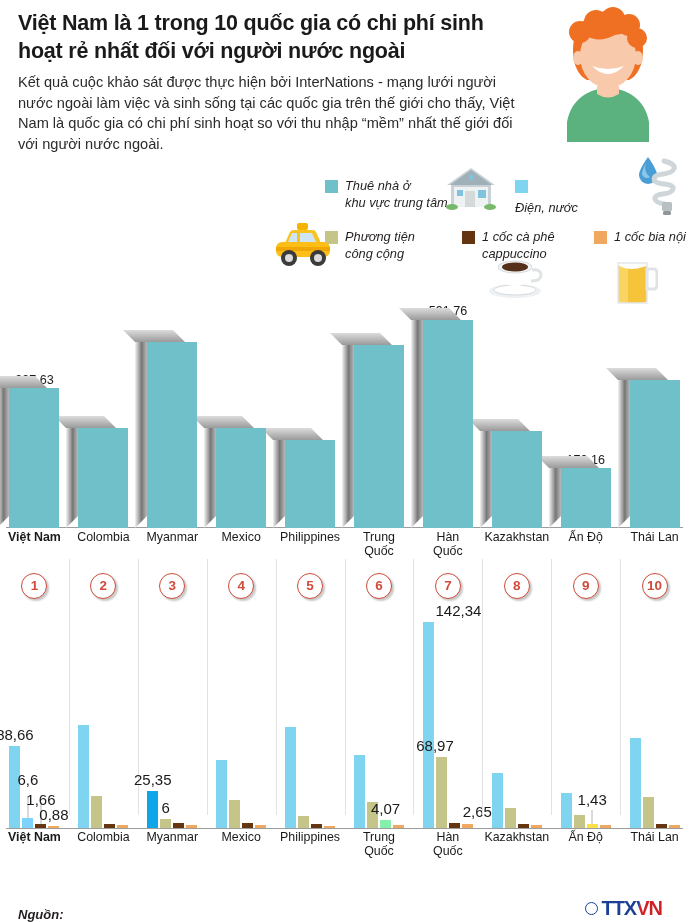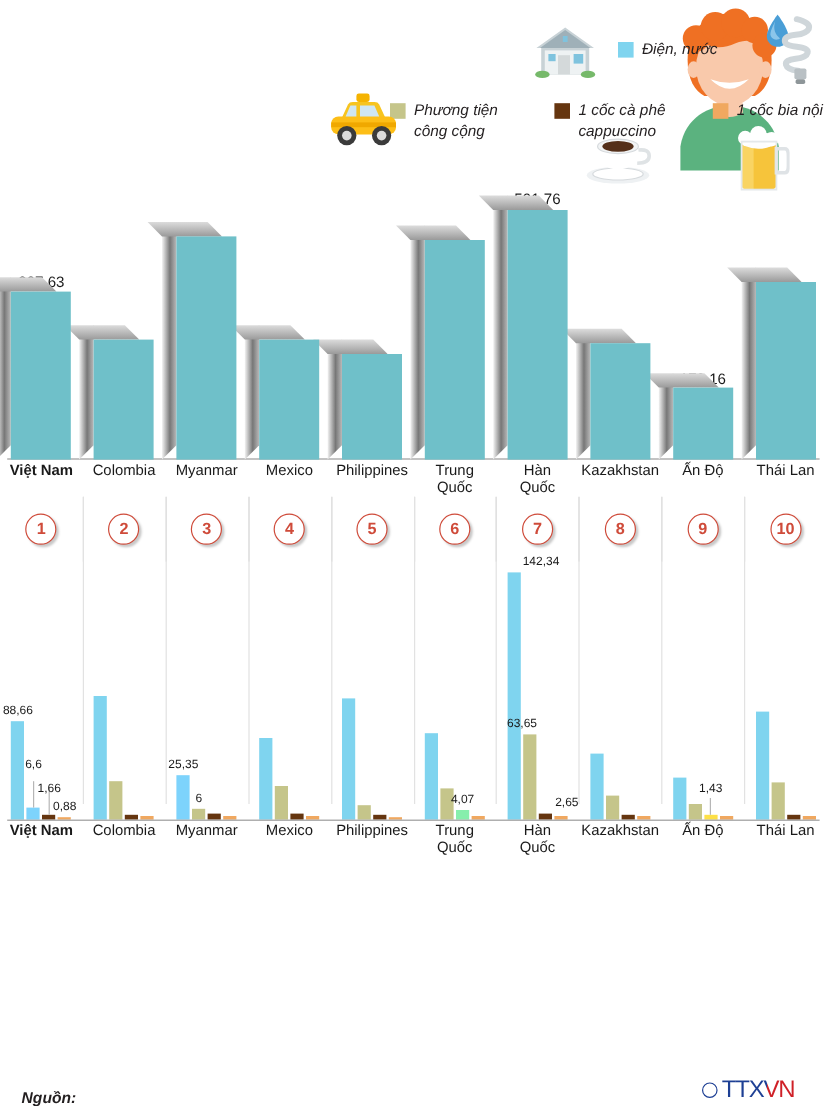--- a/index.html
+++ b/index.html
@@ -32,21 +32,21 @@
     position: absolute; left: 18px; top: 6px; width: 300px;
   }
   .chart-title .t1 { font-size: 14.5px; font-weight: bold; line-height: 1.34; }
   .chart-title .t2 { font-size: 14px; font-style: italic; margin-top: 3px; }
 
   .leg { position: absolute; display: flex; align-items: flex-start; gap: 7px; }
   .sw { width: 13px; height: 13px; flex: 0 0 13px; margin-top: 2px; }
   .leg-lbl { font-size: 12.8px; font-style: italic; line-height: 1.3; white-space: pre-line; }
 
   .leg-house  { left: 325px; top: 15px; }
-  .leg-util   { left: 515px; top: 15px; }
+  .leg-util   { left: 515px; top: 15px; flex-direction: column; }
   .leg-trans  { left: 325px; top: 66px; }
   .leg-coffee { left: 462px; top: 66px; }
   .leg-beer   { left: 594px; top: 66px; }
 
   .icon-house  { position: absolute; left: 445px; top: 2px;  width: 52px; height: 46px; }
   .icon-util   { position: absolute; left: 638px; top: -8px; width: 40px; height: 62px; }
   .icon-taxi   { position: absolute; left: 272px; top: 58px; width: 62px; height: 48px; }
   .icon-coffee { position: absolute; left: 488px; top: 92px; width: 58px; height: 44px; }
   .icon-beer   { position: absolute; left: 610px; top: 86px; width: 48px; height: 56px; }
 
@@ -94,21 +94,21 @@
   .chart-bot { position: relative; height: 218px; }
   .bot-cells { position: absolute; inset: 0; display: flex; }
   .bcell { flex: 1 1 0; position: relative; display: flex;
            align-items: flex-end; justify-content: center; gap: 2px;
            padding-bottom: 1px; }
   .bcell + .bcell::before {
     content: ""; position: absolute; left: 0; top: -52px; bottom: 14px; width: 1px; background: #e2e2e2;
   }
   .minibar { width: 11px; position: relative; }
   .mlabel { position: absolute; left: 50%; transform: translateX(-50%);
-            bottom: 100%; margin-bottom: 3px; font-size: 10px;
+            bottom: 100%; margin-bottom: 3px; font-size: 15px;
             color: #1a1a1a; white-space: nowrap; }
   .mlabel.up  { margin-bottom: 16px; }
   .mlabel.up2 { margin-bottom: 30px; }
   .leader { position: absolute; left: 50%; width: 1px; background: #b6b6b6;
             bottom: 100%; transform: translateX(-50%); }
   .axis-bot { position: absolute; left: 6px; right: 6px; bottom: 0; height: 1px; background: #9c9c9c; }
 
   .names-bot { display: flex; margin-top: 2px; }
   .names-bot > div { flex: 1 1 0; text-align: center; font-size: 12.4px;
                      line-height: 1.12; color: #1a1a1a; white-space: pre-line; }
@@ -116,27 +116,29 @@
 
   
   .footer { position: absolute; left: 18px; bottom: 0px; width: 640px; }
   .src-row { display: flex; gap: 9px; align-items: baseline; margin-top: 36px; }
   .src-k { font-size: 13px; font-weight: bold; font-style: italic; }
   .src-v { font-size: 12.4px; font-style: italic; line-height: 1.35; }
   .logo { position: absolute; right: -4px; bottom: 2px; display: flex;
           align-items: center; gap: 3px; }
   .logo-c { width: 13px; height: 13px; border-radius: 50%;
             border: 1.6px solid #1d3f94; }
-  .logo-t { font-size: 20px; font-weight: normal; letter-spacing: -1px;
+  .logo-t { font-size: 20px; font-weight: bold; letter-spacing: -1px;
             font-family: "Liberation Sans", sans-serif; text-align: center; }
 </style>
 </head>
 <body>
 
 <div class="header">
+  <div class="headline">Việt Nam là 1 trong 10 quốc gia có chi phí sinh hoạt rẻ nhất đối với người nước ngoài</div>
+  <div class="subhead">Kết quả cuộc khảo sát  được thực hiện bởi InterNations -  mạng lưới người nước ngoài làm việc và sinh sống tại các quốc gia trên thế giới cho thấy, Việt Nam là quốc gia có chi phí sinh hoạt so với thu nhập “mềm” nhất thế giới đối với người nước ngoài.</div>
 
   <svg class="avatar" viewBox="0 0 118 148">
     <path d="M59 6 C34 6 24 24 24 44 C24 60 30 70 38 74 L80 74 C88 70 94 60 94 44 C94 24 84 6 59 6 Z" fill="#ef7023"></path>
     <ellipse cx="59" cy="50" rx="28" ry="32" fill="#f9c9ab"></ellipse>
     <path d="M31 20 C38 10 50 5 59 5 C70 5 84 11 89 22 C84 30 72 26 64 30 C54 35 44 34 38 30 C34 27 32 24 31 20 Z" fill="#ef7023"></path>
     <circle cx="31" cy="26" r="11" fill="#ef7023"></circle>
       <circle cx="47" cy="16" r="12" fill="#ef7023"></circle>
     <circle cx="64" cy="13" r="12" fill="#ef7023"></circle>
       <circle cx="80" cy="19" r="11" fill="#ef7023"></circle>
     <circle cx="88" cy="32" r="10" fill="#ef7023"></circle>
@@ -144,20 +146,25 @@
     <ellipse cx="89" cy="52" rx="5" ry="7" fill="#f9c9ab"></ellipse>
     <path d="M43 60 Q59 76 75 60 Q59 66 43 60 Z" fill="#ffffff"></path>
     <path d="M59 82 C42 82 22 92 18 116 L18 136 L100 136 L100 116 C96 92 76 82 59 82 Z" fill="#5bb27f"></path>
     <path d="M48 80 L70 80 L70 88 Q59 95 48 88 Z" fill="#f9c9ab"></path>
   </svg>
 </div>
 
 <div class="legend-zone">
 
 
+  <div class="leg leg-house">
+    <span class="sw" style="background:#6fc0c9"></span>
+    <span class="leg-lbl">Thuê nhà ở
+khu vực trung tâm</span>
+  </div>
   <div class="leg leg-util">
     <span class="sw" style="background:#7fd4ef"></span>
     <span class="leg-lbl">Điện, nước</span>
   </div>
   <div class="leg leg-trans">
     <span class="sw" style="background:#c5c58a"></span>
     <span class="leg-lbl">Phương tiện
 công cộng</span>
   </div>
   <div class="leg leg-coffee">
@@ -372,21 +379,21 @@
     </div>
 
     <div class="bcell">
       <div class="minibar" style="height:47.3%;background:#7fd4ef"></div>
       <div class="minibar" style="height:14.7%;background:#c5c58a"></div>
       <div class="minibar" style="height:1.9%;background:#65350f"></div>
       <div class="minibar" style="height:1.2%;background:#f0a860"></div>
     </div>
 
     <div class="bcell">
-      <div class="minibar" style="height:16.9%;background:#7dd3fc">
+      <div class="minibar" style="height:16.9%;background:#0ea5e9">
         <span class="mlabel">25,35</span>
         </div>
       <div class="minibar" style="height:4%;background:#c5c58a">
         <span class="mlabel">6</span>
         </div>
       <div class="minibar" style="height:2.2%;background:#65350f"></div>
       <div class="minibar" style="height:1.1%;background:#f0a860"></div>
     </div>
 
     <div class="bcell">
@@ -410,21 +417,21 @@
         <span class="mlabel">4,07</span>
         </div>
       <div class="minibar" style="height:1.1%;background:#f0a860"></div>
     </div>
 
     <div class="bcell">
       <div class="minibar" style="height:94.9%;background:#7fd4ef">
         <span class="mlabel" style="left:115%;transform:none">142,34</span>
         </div>
       <div class="minibar" style="height:32.4%;background:#c5c58a">
-        <span class="mlabel" style="left:-8%;transform:translateX(-50%)">63,65</span>
+        <span class="mlabel" style="left:-8%;transform:translateX(-50%)">68,97</span>
         </div>
       <div class="minibar" style="height:2.3%;background:#65350f">
         <span class="mlabel" style="left:125%;transform:none">2,65</span>
         </div>
       <div class="minibar" style="height:1.5%;background:#f0a860"></div>
     </div>
 
     <div class="bcell">
       <div class="minibar" style="height:25.3%;background:#7fd4ef"></div>
       <div class="minibar" style="height:9.3%;background:#c5c58a"></div>

